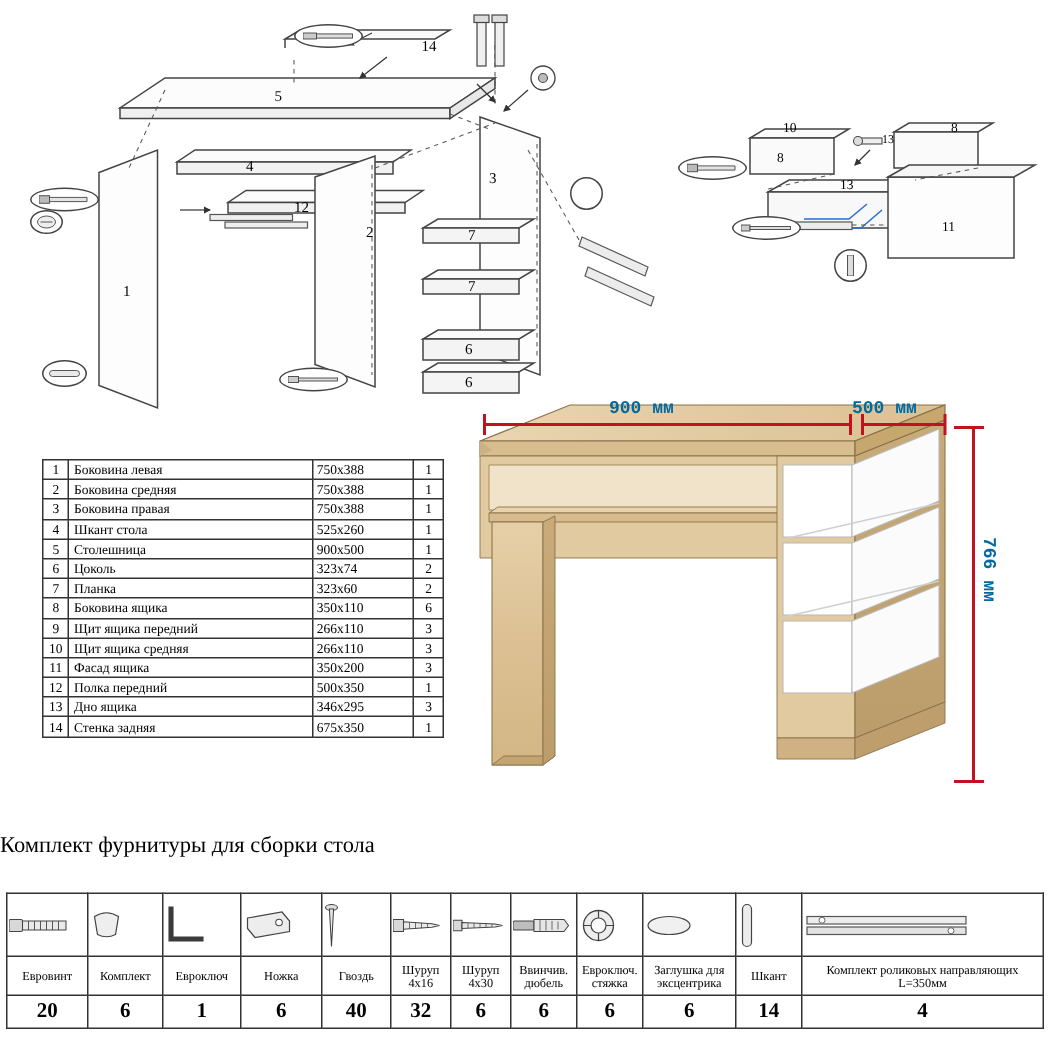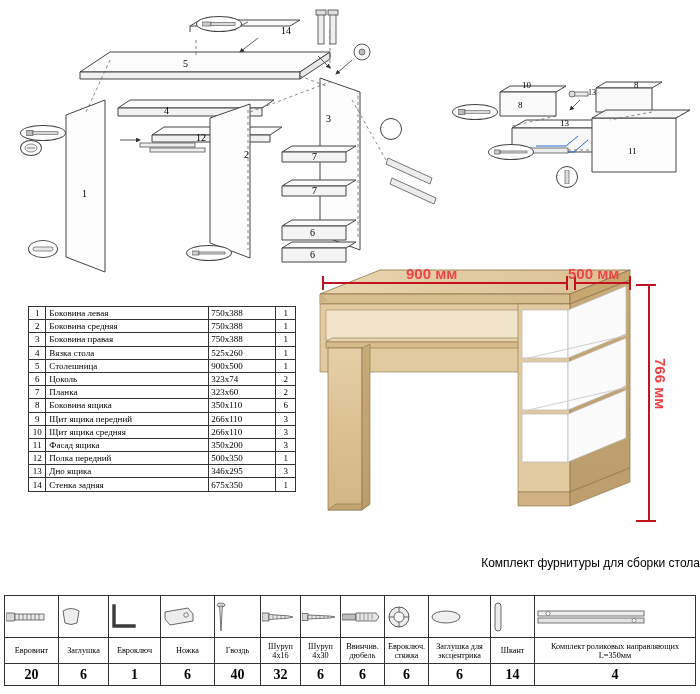--- a/index.html
+++ b/index.html
@@ -37,29 +37,29 @@
   #parts td.idx { width:16px; text-align:center; }
   #parts td.nm  { width:150px; text-align:left; padding-left:3px;}
   #parts td.dim { width:62px; text-align:left; }
   #parts td.qty { width:18px; text-align:center; }
 
   
   #desk { position:absolute; left:300px; top:262px; width:400px; height:290px; }
 
   .dimline { position:absolute; background:#c1121f; }
   .dimtxt {
-    position:absolute; color:#ef4444; font-weight:bold; font-size:15px;
-    font-family:Liberation Sans, sans-serif;
+    position:absolute; color:#0369a1; font-weight:bold; font-size:12px;
+    font-family:Liberation Mono, monospace;
   }
   .dimtxt.vert { writing-mode: vertical-rl; }
 
   
   #kit-title {
-    position:absolute; left:0; top:556px; width:700px; text-align:right;
-    font-size:12px; font-family:Liberation Sans, sans-serif;
+    position:absolute; left:0; top:556px; width:700px; text-align:left;
+    font-size:15px; font-family:Liberation Serif, serif;
   }
   #kit {
     position:absolute; left:4px; top:578px; width:692px;
     border-collapse: collapse;
     font-family:"Liberation Serif", serif;
     margin-top:17px;
   }
   #kit td { border:1px solid #333; text-align:center; vertical-align:middle; }
   #kit tr.icons td { height:42px; }
   #kit tr.names td { height:26px; font-size:8.2px; line-height:9px; padding:0 1px; }
@@ -276,21 +276,21 @@
           <td class="qty">1</td>
         </tr>
       <tr>
           <td class="idx">3</td>
           <td class="nm">Боковина правая</td>
           <td class="dim">750x388</td>
           <td class="qty">1</td>
         </tr>
       <tr>
           <td class="idx">4</td>
-          <td class="nm">Вязка стола</td>
+          <td class="nm">Шкант стола</td>
           <td class="dim">525x260</td>
           <td class="qty">1</td>
         </tr>
       <tr>
           <td class="idx">5</td>
           <td class="nm">Столешница</td>
           <td class="dim">900x500</td>
           <td class="qty">1</td>
         </tr>
       <tr>
@@ -517,21 +517,21 @@
             <rect x="2" y="4" width="106" height="5" fill="#ededed" stroke="#555" stroke-width="0.8"></rect>
             <rect x="2" y="11" width="106" height="5" fill="#e3e3e3" stroke="#555" stroke-width="0.8"></rect>
             <circle cx="12" cy="6.5" r="2" fill="#fff" stroke="#555" stroke-width="0.6"></circle>
             <circle cx="98" cy="13.5" r="2" fill="#fff" stroke="#555" stroke-width="0.6"></circle>
           </svg>
         </td>
       </tr>
 
       <tr class="names">
         <td>Евровинт</td>
-        <td>Заглушка</td>
+        <td>Комплект</td>
         <td>Евроключ</td>
         <td>Ножка</td>
         <td>Гвоздь</td>
         <td>Шуруп 4x16</td>
         <td>Шуруп 4x30</td>
         <td>Ввинчив. дюбель</td>
         <td>Евроключ. стяжка</td>
         <td>Заглушка для эксцентрика</td>
         <td>Шкант</td>
         <td>Комплект роликовых направляющих L=350мм</td>

